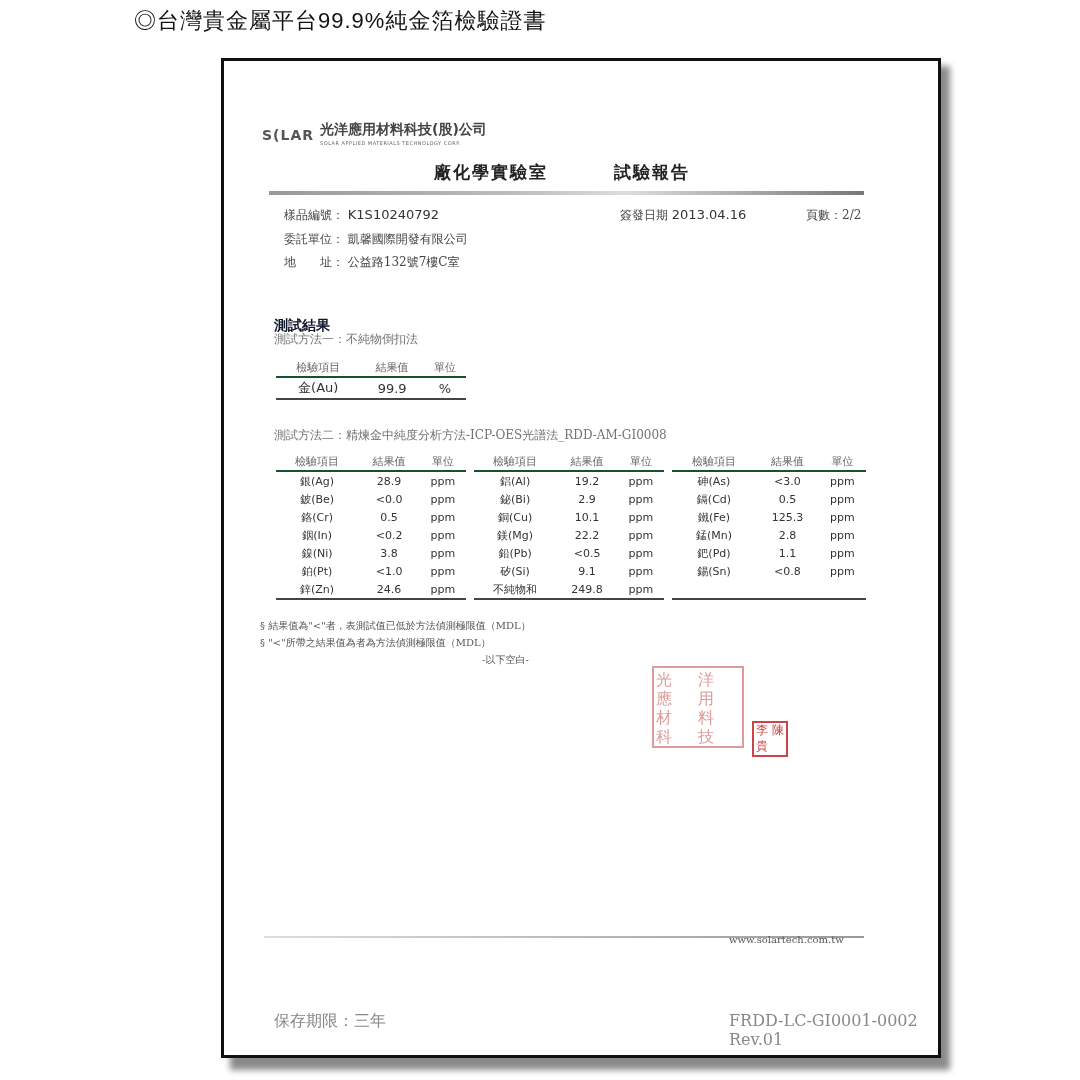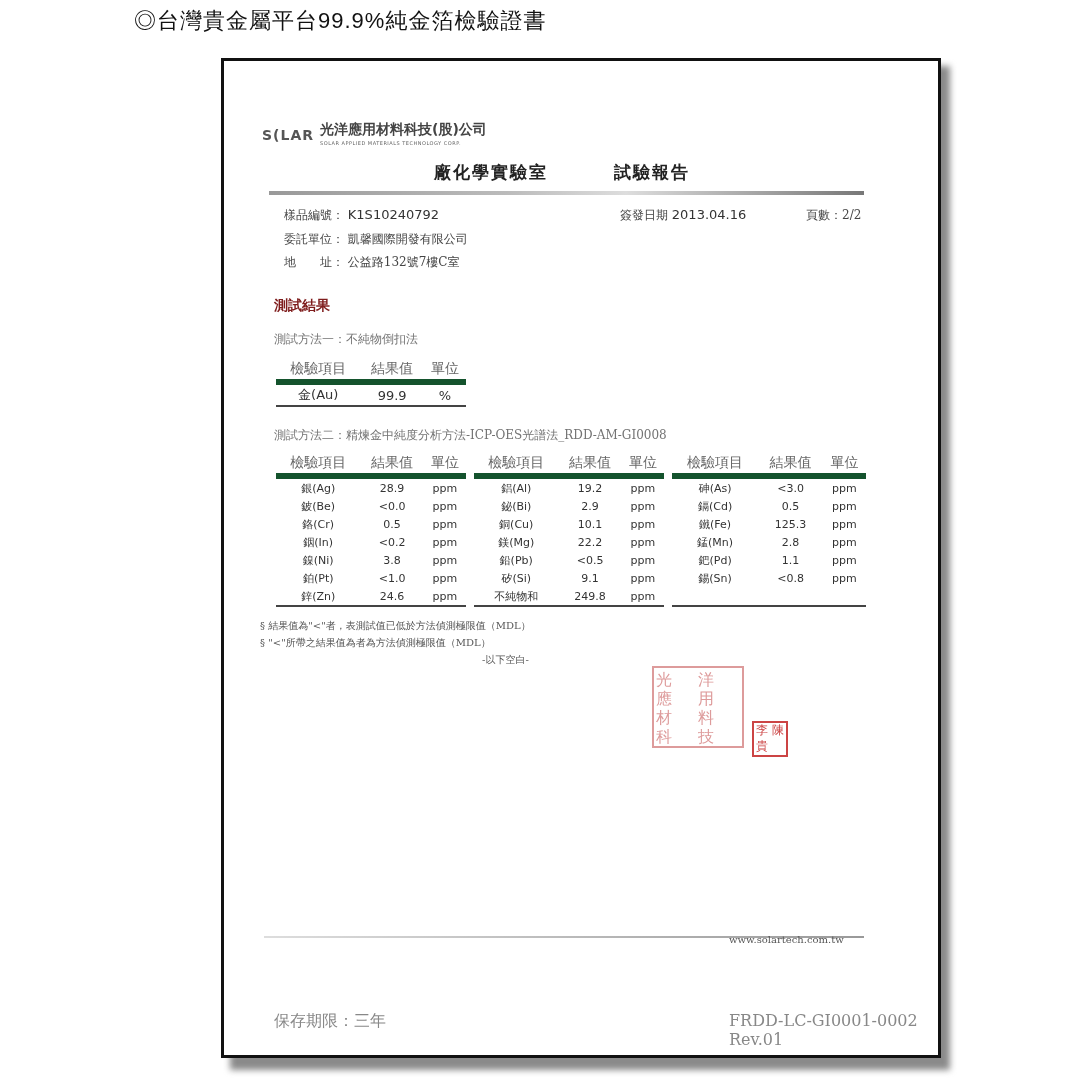--- a/index.html
+++ b/index.html
@@ -13,24 +13,24 @@
     .abs { position:absolute; }
     .logo { left:38px; top:60px; display:flex; align-items:center; }
     .logo-mark { font-family:"DejaVu Sans", sans-serif; font-size:14px; font-weight:bold; color:#555; letter-spacing:1px; margin-right:6px; margin-top:2px; }
     .logo-cn { font-family:"DejaVu Sans", sans-serif; font-size:14px; color:#444; font-weight:bold; }
     .logo-en { font-family:"DejaVu Sans", sans-serif; font-size:5px; color:#666; letter-spacing:0.5px; margin-top:1px; }
     .header-title { top:100px; left:210px; font-size:17px; font-weight:bold; color:#222; letter-spacing:2px; }
     .header-title2 { top:100px; left:390px; font-size:17px; font-weight:bold; color:#222; letter-spacing:2px; }
     .header-rule { left:45px; top:130px; width:595px; height:4px; background:linear-gradient(90deg,#999,#bbb 40%,#ddd 60%,#777); }
     .meta { font-size:12px; color:#444;margin-left:12px; }
     .meta .val { font-family:"DejaVu Sans", sans-serif; font-size:13px; color:#333; }
-    .section-title { left:50px; top:236px; font-size:14px; font-weight:bold; color:#7f1d1d; }
+    .section-title { left:50px; top:256px; font-size:14px; font-weight:bold; color:#0f172a; }
     .method { font-size:12px; color:#737373; }
     table.t { border-collapse:collapse; font-family:"DejaVu Sans", sans-serif; font-size:11px; color:#333; }
-    table.t th { font-family:Liberation Serif, serif; font-weight:normal; font-size:14px; color:#666; border-bottom:6px solid #14532d; padding:1px 0; }
+    table.t th { font-family:Liberation Serif, serif; font-weight:normal; font-size:11px; color:#666; border-bottom:2px solid #14532d; padding:1px 0; }
     table.t td { text-align:center; padding:1px 0; height:16px; }
     table.t tr.last td { border-bottom:2px solid #444; }
     .notes { font-size:10px; color:#555; line-height:17px; }
     .stamp-big { left:428px; top:605px; width:92px; height:82px; border:2px solid #d88a8a; color:#d88a8a; font-size:16px; line-height:19px; padding:2px; box-sizing:border-box; display:grid; grid-template-columns:1fr 1fr; opacity:0.85; }
     .stamp-small { left:528px; top:660px; width:36px; height:36px; border:2px solid #c44; color:#c44; font-size:12px; line-height:15px; box-sizing:border-box; display:grid; grid-template-columns:1fr 1fr; text-align:center; }
     .footer-lines { left:80px; top:830px; font-size:10px; color:#444; line-height:16px; font-family:"DejaVu Serif", serif; }
     .footer-rule { left:40px; top:875px; width:600px; height:2px; background:linear-gradient(90deg,#ddd,#bbb 50%,#999); }
     .footer-url { left:505px; top:873px; font-size:10px; color:#555; }
     .footer-left { left:50px; top:950px; font-size:16px; color:#888; }
     .footer-right { left:505px; top:950px; font-size:16px; color:#888; }

